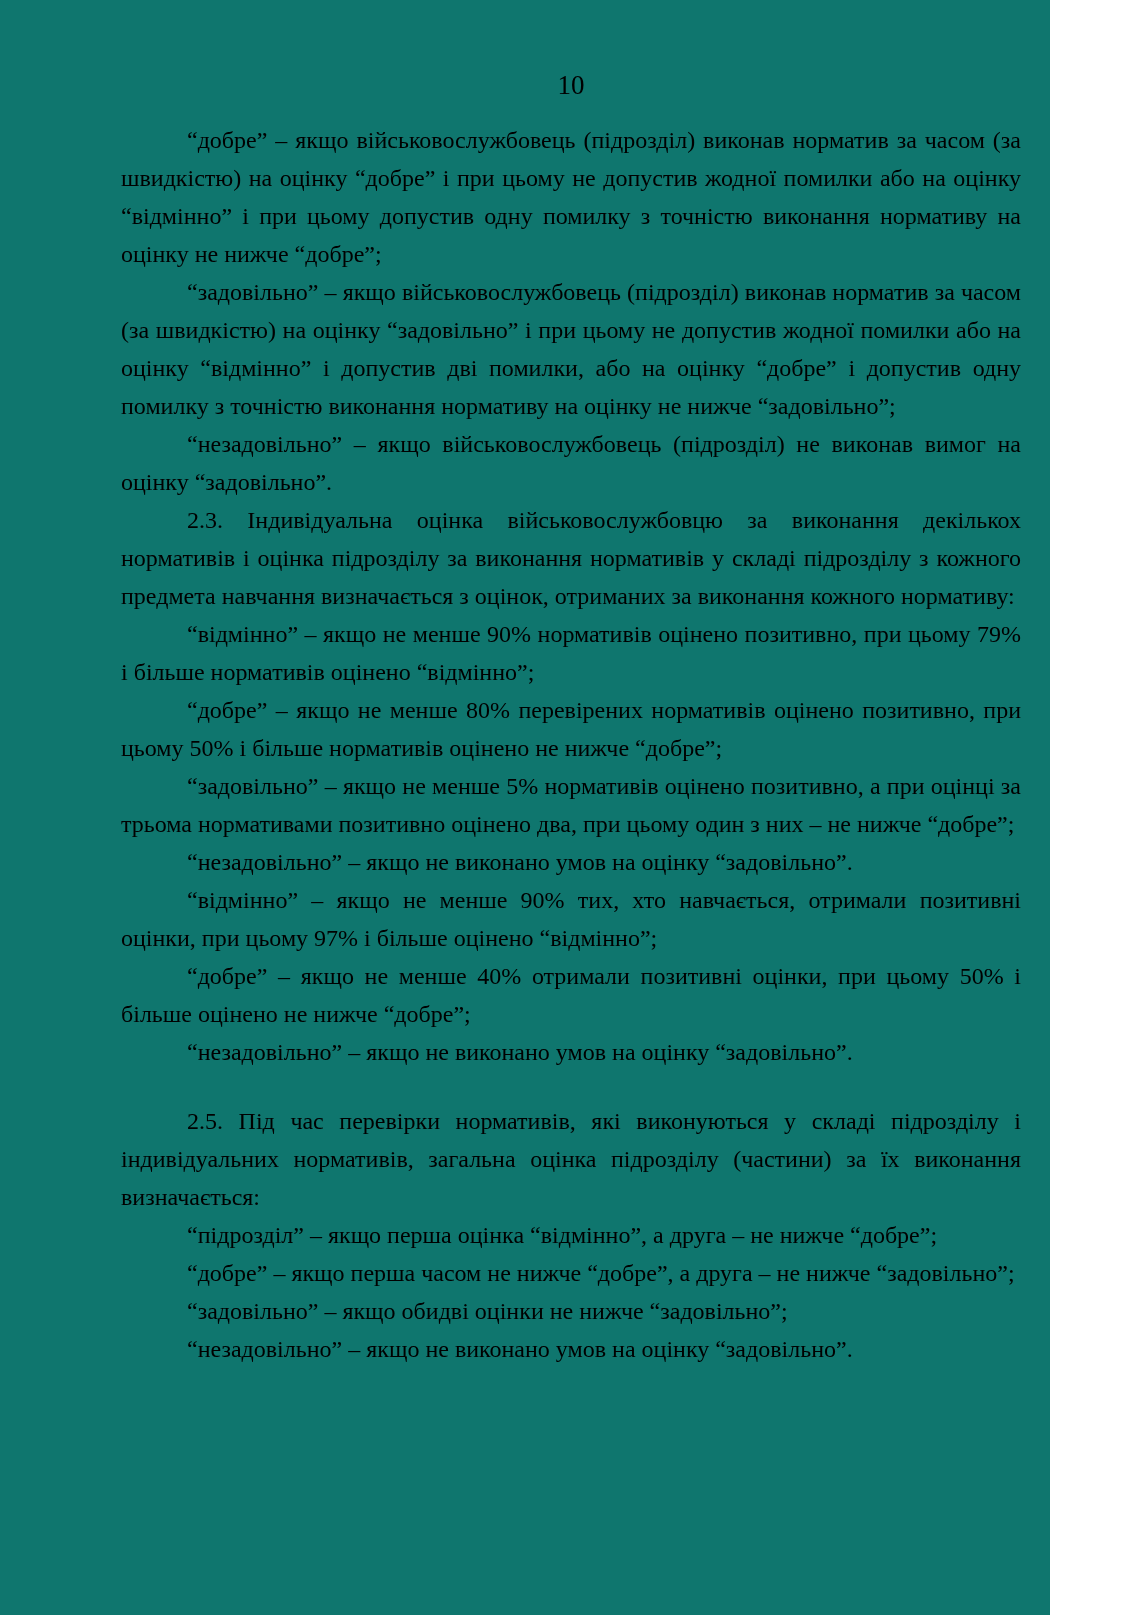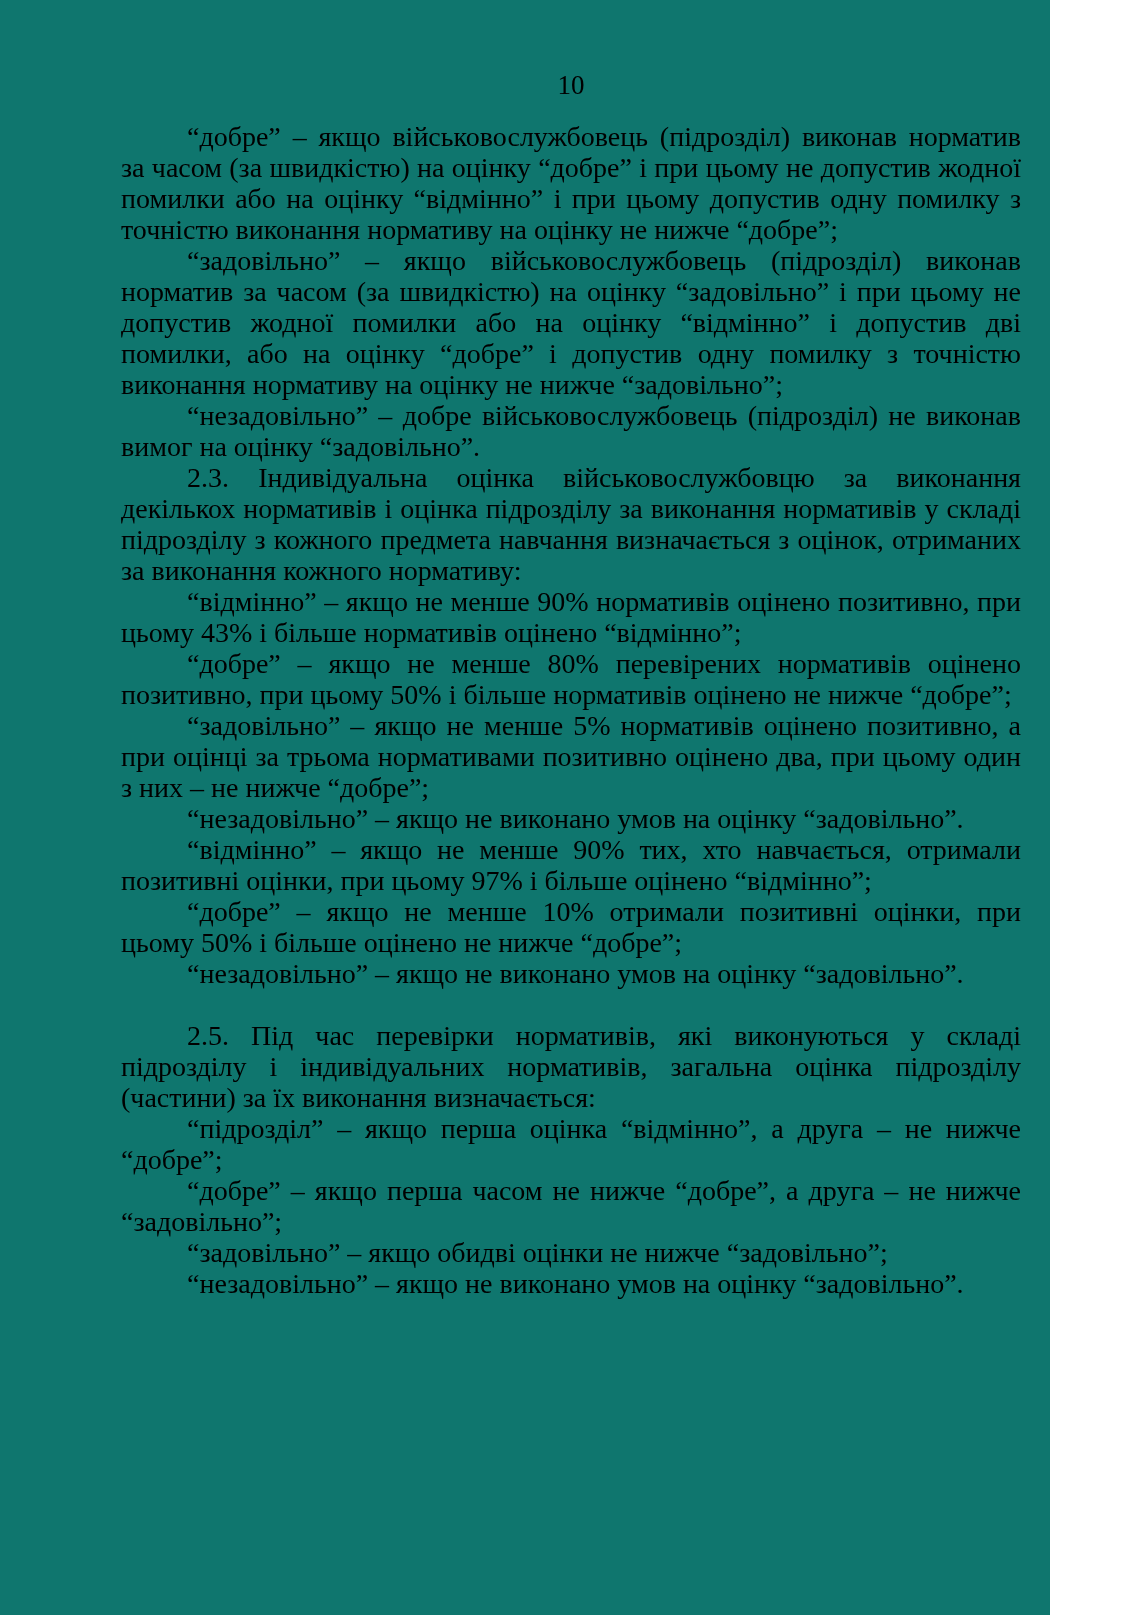--- a/index.html
+++ b/index.html
@@ -30,58 +30,58 @@
     line-height: 31px;
   }
   .content {
     position: absolute;
     top: 121px;
     left: 121px;
     width: 900px;
   }
   p.para {
     margin: 0;
-    font-size: 28px;
-    line-height: 31px;
+    font-size: 24px;
+    line-height: 38px;
     text-align: justify;
     text-indent: 66px;
   }
   p.section-gap {
     margin-top: 31px;
   }
 </style>
 </head>
 <body>
 
 <div class="page">
 
   <div class="page-number">10</div>
 
   <main class="content">
 
     <p class="para">“добре” – якщо військовослужбовець (підрозділ) виконав норматив за часом (за швидкістю) на оцінку “добре”  і при цьому не допустив жодної помилки або на оцінку “відмінно” і при цьому допустив одну помилку з точністю виконання нормативу на оцінку не нижче “добре”;</p>
 
     <p class="para">“задовільно” – якщо військовослужбовець (підрозділ) виконав норматив за часом (за швидкістю) на оцінку “задовільно” і при цьому не допустив жодної помилки або на оцінку “відмінно” і допустив дві помилки, або на оцінку “добре” і допустив одну помилку з точністю виконання нормативу на оцінку не нижче “задовільно”;</p>
 
-    <p class="para">“незадовільно” – добре військовослужбовець (підрозділ) не виконав вимог на оцінку “задовільно”.</p>
+    <p class="para">“незадовільно” – якщо військовослужбовець (підрозділ) не виконав вимог на оцінку “задовільно”.</p>
 
     <p class="para">2.3. Індивідуальна оцінка військовослужбовцю за виконання декількох нормативів і оцінка підрозділу за виконання нормативів у складі підрозділу з кожного предмета навчання визначається з оцінок, отриманих за виконання кожного нормативу:</p>
 
-    <p class="para">“відмінно” – якщо не менше 90% нормативів оцінено позитивно, при цьому 43% і більше нормативів оцінено “відмінно”;</p>
+    <p class="para">“відмінно” – якщо не менше 90% нормативів оцінено позитивно, при цьому 79% і більше нормативів оцінено “відмінно”;</p>
 
     <p class="para">“добре” – якщо не менше 80% перевірених нормативів оцінено позитивно, при цьому 50% і більше нормативів оцінено не нижче “добре”;</p>
 
     <p class="para">“задовільно” – якщо не менше 5% нормативів оцінено позитивно, а при оцінці за трьома нормативами позитивно оцінено два, при цьому один з них – не нижче “добре”;</p>
 
     <p class="para">“незадовільно” – якщо не виконано умов на оцінку “задовільно”.</p>
 
 
     <p class="para">“відмінно” – якщо не менше 90% тих, хто навчається, отримали позитивні оцінки, при цьому 97% і більше оцінено “відмінно”;</p>
 
-    <p class="para">“добре” – якщо не менше 10% отримали позитивні оцінки, при цьому 50% і більше оцінено не нижче “добре”;</p>
+    <p class="para">“добре” – якщо не менше 40% отримали позитивні оцінки, при цьому 50% і більше оцінено не нижче “добре”;</p>
 
 
     <p class="para">“незадовільно” – якщо не виконано умов на оцінку “задовільно”.</p>
 
     <p class="para section-gap">2.5. Під час перевірки нормативів, які виконуються у складі підрозділу і індивідуальних нормативів, загальна оцінка підрозділу (частини) за їх виконання визначається:</p>
 
     <p class="para">“підрозділ” – якщо перша оцінка “відмінно”, а друга – не нижче “добре”;</p>
 
     <p class="para">“добре” – якщо перша часом не нижче “добре”, а друга – не нижче “задовільно”;</p>
 

